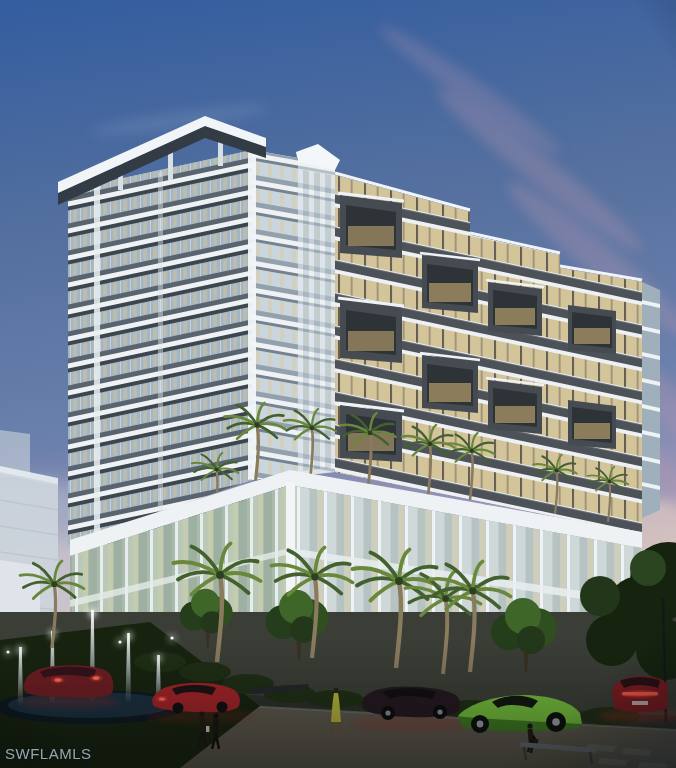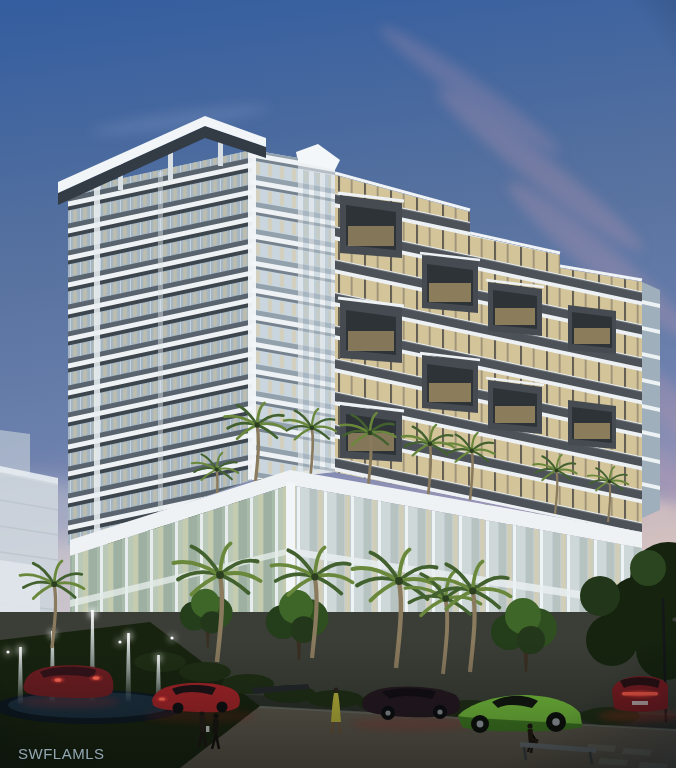--- a/index.html
+++ b/index.html
@@ -8,21 +8,21 @@
     --hood-gray:#454b51; --podium-glass:#b7c6bb; --storefront-wood:#b98f58;
     --palm-green:#42612f; --palm-light:#69883b; --tree-green:#2c451f; --lawn-dark:#18230f;
     --road:#2c302a; --sidewalk:#5d635c; --water-jet:#e9f4fb;
     --car-red:#a32328; --car-dark-red:#6e1d22; --car-maroon:#241820; --car-green:#74bd3c;
     --taillight:#ff4038; --watermark-color:#a9bfcf;
   }
   html,body{margin:0;padding:0;background:#000;}
   .canvas{position:relative;width:676px;height:768px;overflow:hidden;background:var(--sky-mid);
     font-family:"Liberation Sans", sans-serif;}
   .canvas svg{position:absolute;left:0;top:0;width:100%;height:100%;display:block;}
-  .watermark{position:absolute;left:18px;top:745px;font-size:15px;letter-spacing:.5px;
+  .watermark{position:absolute;left:5px;top:745px;font-size:15px;letter-spacing:.5px;
     color:var(--watermark-color);opacity:.85;text-shadow:0 1px 2px rgba(0,0,0,.35);user-select:none;}
 </style>
 </head>
 <body>
 
 <div class="canvas">
 <svg viewBox="0 0 676 768" aria-hidden="true">
   <defs>
     <linearGradient id="skyGrad" x1="0" y1="0" x2="0.12" y2="1">
       <stop offset="0" stop-color="var(--sky-top)"></stop>

